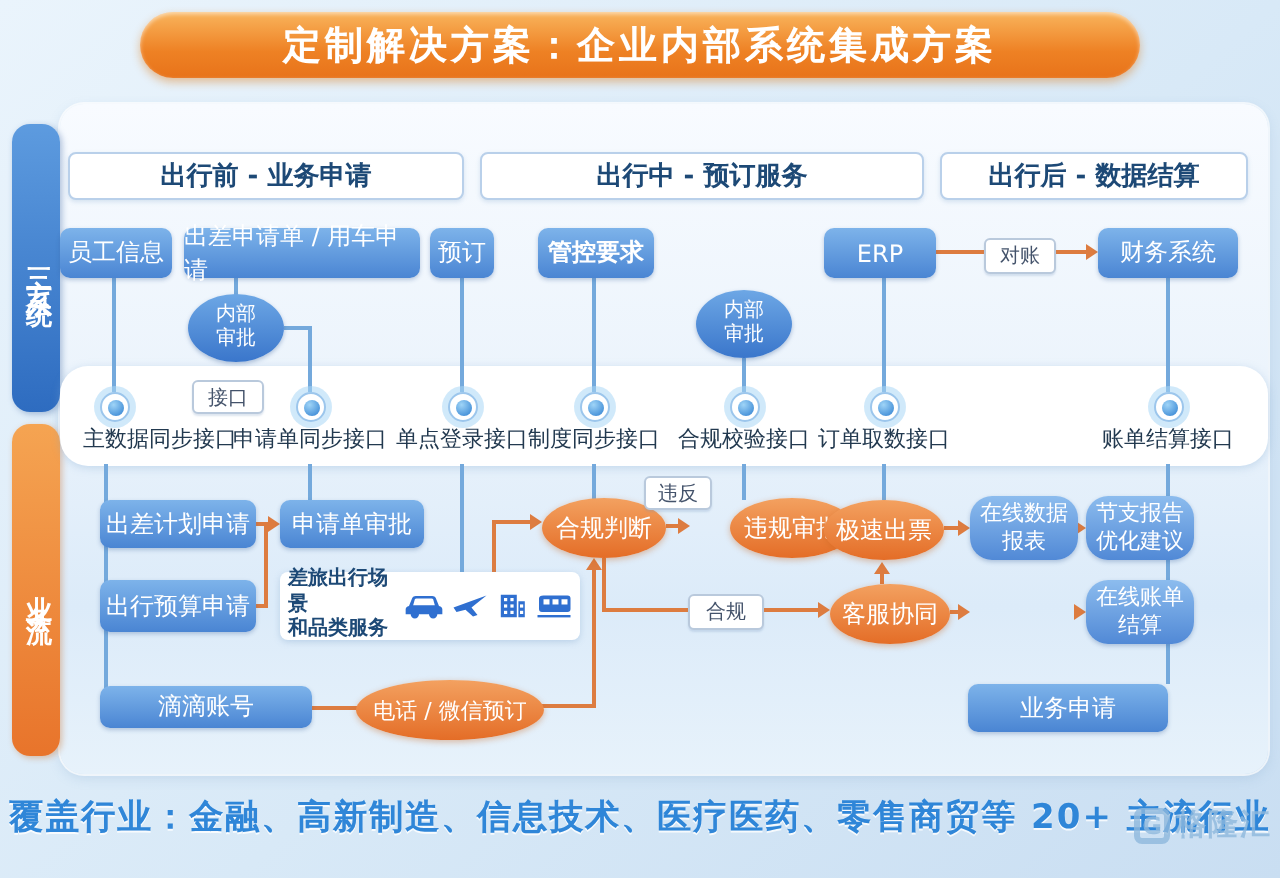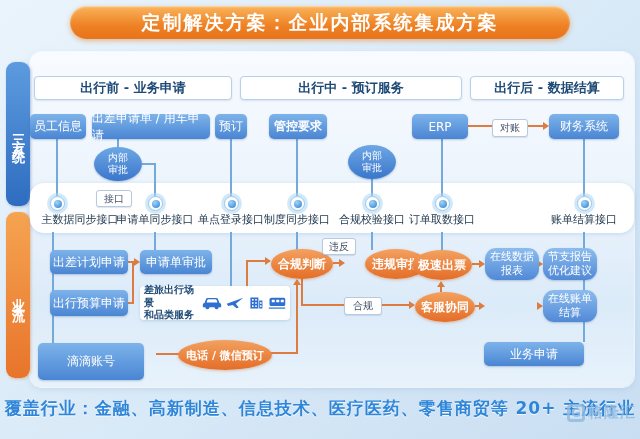--- a/index.html
+++ b/index.html
@@ -27,21 +27,21 @@
          font-size:12px;display:flex;align-items:center;justify-content:center;
          box-shadow:0 1px 2px rgba(50,90,150,.3);z-index:3;}
   .sysbox{top:114px;height:25px;}
   .minibox{background:linear-gradient(180deg,#8cbcee 0%,#5189d6 100%);border-radius:11px;color:#fff;
          font-size:11px;line-height:1.3;text-align:center;white-space:pre-line;
          display:flex;align-items:center;justify-content:center;box-shadow:0 1px 2px rgba(50,90,150,.3);z-index:3;}
   .bubble{border-radius:50%;background:linear-gradient(180deg,#6da7e5,#3a76cb);color:#fff;font-size:10px;
          line-height:1.2;text-align:center;white-space:pre-line;
          display:flex;align-items:center;justify-content:center;box-shadow:0 1px 2px rgba(50,90,150,.35);z-index:3;}
   .oellipse{border-radius:50%;background:linear-gradient(180deg,#f3a160 0%,#e46d27 100%);color:#fff;
-         font-size:12px;font-weight:bold;display:flex;align-items:center;justify-content:center;
+         font-size:12px;font-weight:normal;display:flex;align-items:center;justify-content:center;
          box-shadow:0 1px 3px rgba(200,100,30,.4);z-index:4;}
   .chip{background:#fff;border:1px solid #b9c9dc;border-radius:3px;color:#44536b;font-size:10px;
         display:flex;align-items:center;justify-content:center;z-index:5;box-shadow:0 1px 1px rgba(120,150,190,.25);}
   .band{left:30px;top:183px;width:604px;height:50px;background:#fff;border-radius:14px;
         box-shadow:0 1px 4px rgba(130,170,210,.35);z-index:1;}
   .iflabel{top:212px;width:100px;text-align:center;font-size:11px;color:#22394f;z-index:2;}
   .dot{width:13px;height:13px;border-radius:50%;background:#fff;border:1px solid #9cc6ec;
        box-shadow:0 0 0 3px rgba(170,215,245,.55);display:flex;align-items:center;justify-content:center;z-index:3;}
   .dot i{width:8px;height:8px;border-radius:50%;background:radial-gradient(circle at 35% 30%,#9fd4f7,#2e7fd0);}
   .ln{background:#74a9dc;z-index:2;}
@@ -138,21 +138,21 @@
   <div class="abs ln" style="left:154px;top:232px;width:2px;height:18px;"></div>
   <div class="abs ln" style="left:230px;top:232px;width:2px;height:54px;"></div>
   <div class="abs ln" style="left:296px;top:232px;width:2px;height:18px;"></div>
   <div class="abs ln" style="left:371px;top:232px;width:2px;height:18px;"></div>
   <div class="abs ln" style="left:441px;top:232px;width:2px;height:18px;"></div>
   <div class="abs ln" style="left:583px;top:232px;width:2px;height:110px;"></div>
 
   <div class="abs flowbox" style="left:50px;top:250px;width:78px;height:24px;">出差计划申请</div>
   <div class="abs flowbox" style="left:140px;top:250px;width:72px;height:24px;">申请单审批</div>
   <div class="abs flowbox" style="left:50px;top:290px;width:78px;height:26px;text-align:right;">出行预算申请</div>
-  <div class="abs flowbox" style="left:38px;top:343px;width:106px;height:37px;">滴滴账号</div>
+  <div class="abs flowbox" style="left:50px;top:343px;width:106px;height:21px;">滴滴账号</div>
   <div class="abs flowbox" style="left:484px;top:342px;width:100px;height:24px;">业务申请</div>
 
   <div class="abs scenebox">
     <span class="scenetext">差旅出行场景
 和品类服务</span>
     <svg width="20" height="14" viewBox="0 0 24 16">
         <path fill="#2f6fd0" d="M3 8 L5 3 Q5.5 2 7 2 L17 2 Q18.5 2 19 3 L21 8 Q23 8.5 23 10 L23 13 L20 13 A2.5 2.5 0 0 1 15 13 L9 13 A2.5 2.5 0 0 1 4 13 L1 13 L1 10 Q1 8.5 3 8 Z M6.5 4 L5.5 7.5 L18.5 7.5 L17.5 4 Q17.3 3.5 16.5 3.5 L7.5 3.5 Q6.7 3.5 6.5 4 Z"></path>
       </svg>
     <svg width="18" height="14" viewBox="0 0 24 16">
         <path fill="#2f6fd0" d="M1 9 L23 1 L13 9 L17 14 L14 15 L9 10.5 L3 12 Z"></path>

